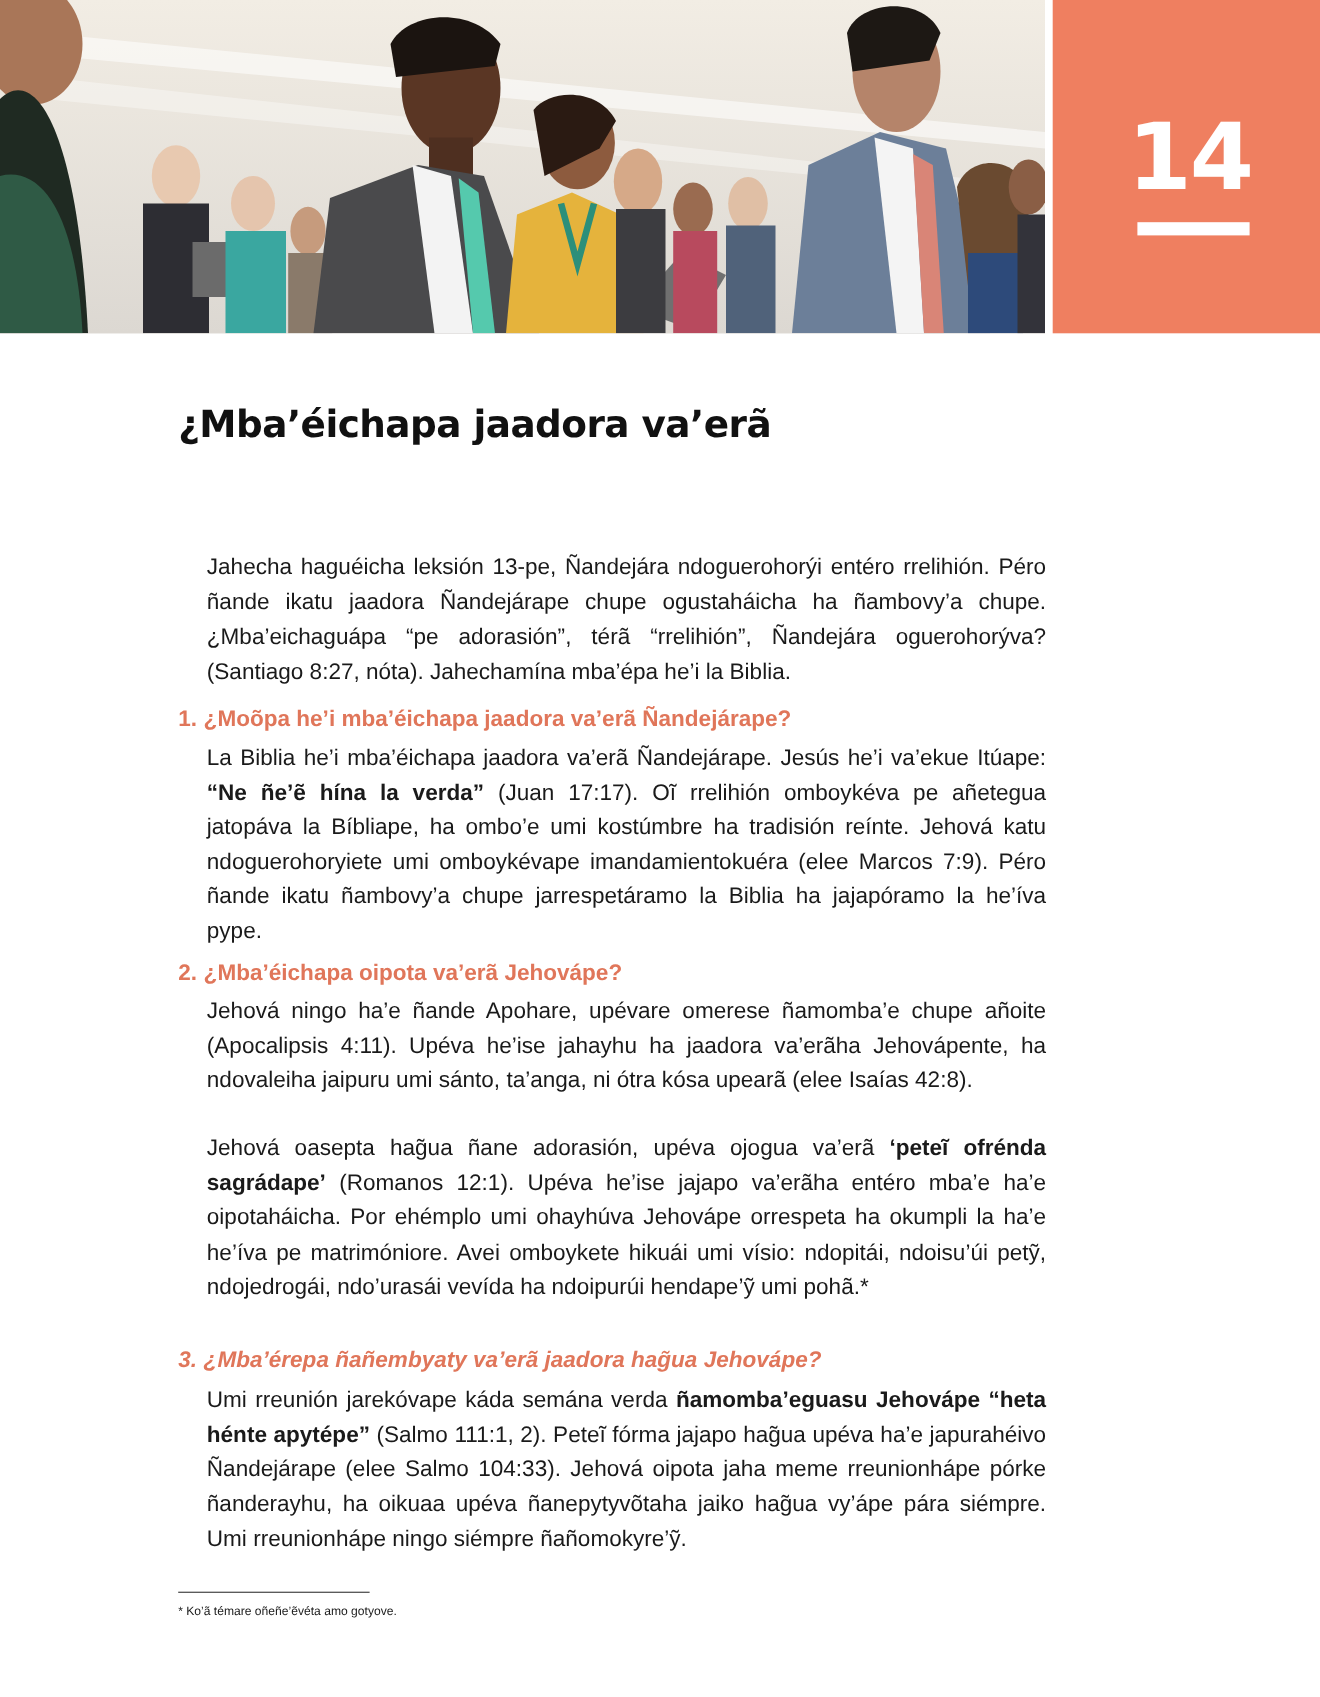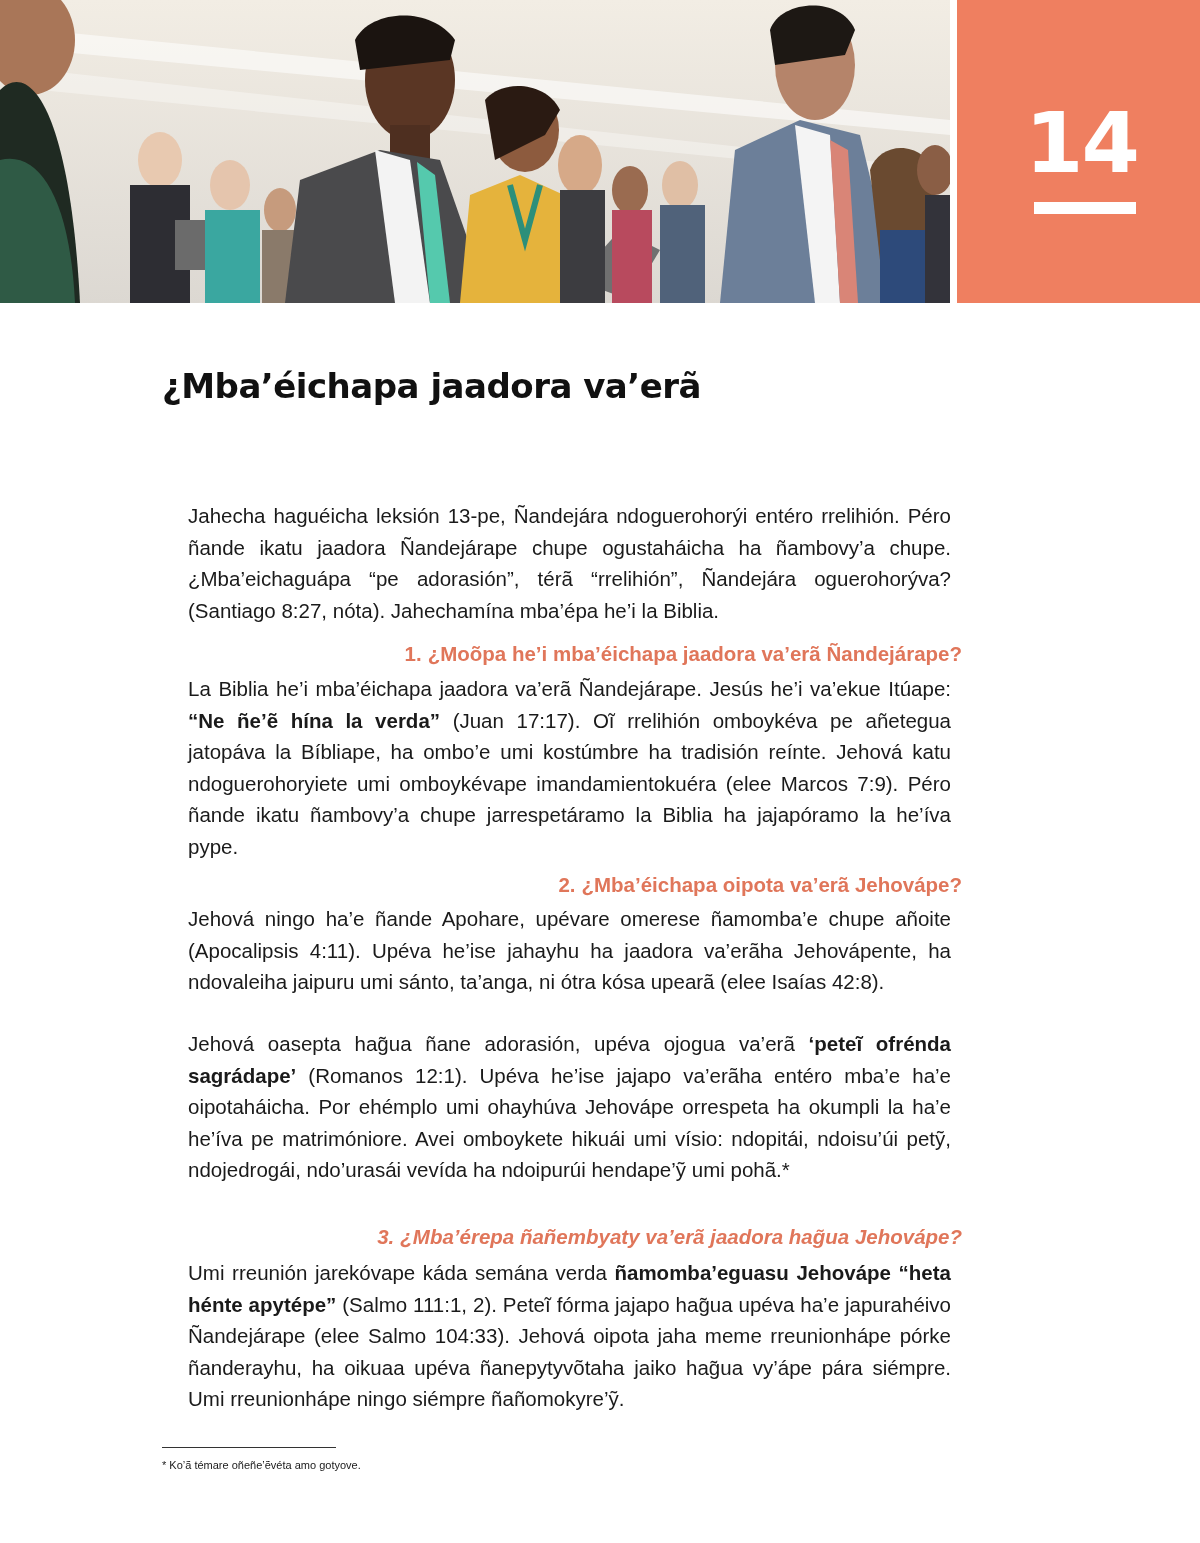--- a/index.html
+++ b/index.html
@@ -35,21 +35,21 @@
     .content { position: absolute; left: 0; top: 0; width: 1200px; }
     .para {
       position: absolute; left: 188px; width: 763px;
       font-family: "Liberation Sans", sans-serif; font-size: 20.5px; line-height: 31.6px;
       color: #1a1a1a; text-align: justify; hyphens: manual;
     }
     .para b { font-weight: bold; }
     .q {
       position: absolute; left: 162px; width: 800px;
       font-family: "Liberation Sans", sans-serif; font-weight: bold; font-size: 20.5px;
-      line-height: 30px; color: #e0765a; text-align: right;
+      line-height: 30px; color: #e0765a;
     }
     .q .num { display: inline-block; margin-right: 6px; }
 
     .fn-rule { position: absolute; left: 162px; top: 1447px; width: 174px; height: 1px; background: #333; }
     .footnote {
       position: absolute; left: 162px; top: 1454px; font-family: "Liberation Sans", sans-serif;
       font-size: 11px; line-height: 22px; color: #1a1a1a;
     }
   </style>
 </head>

